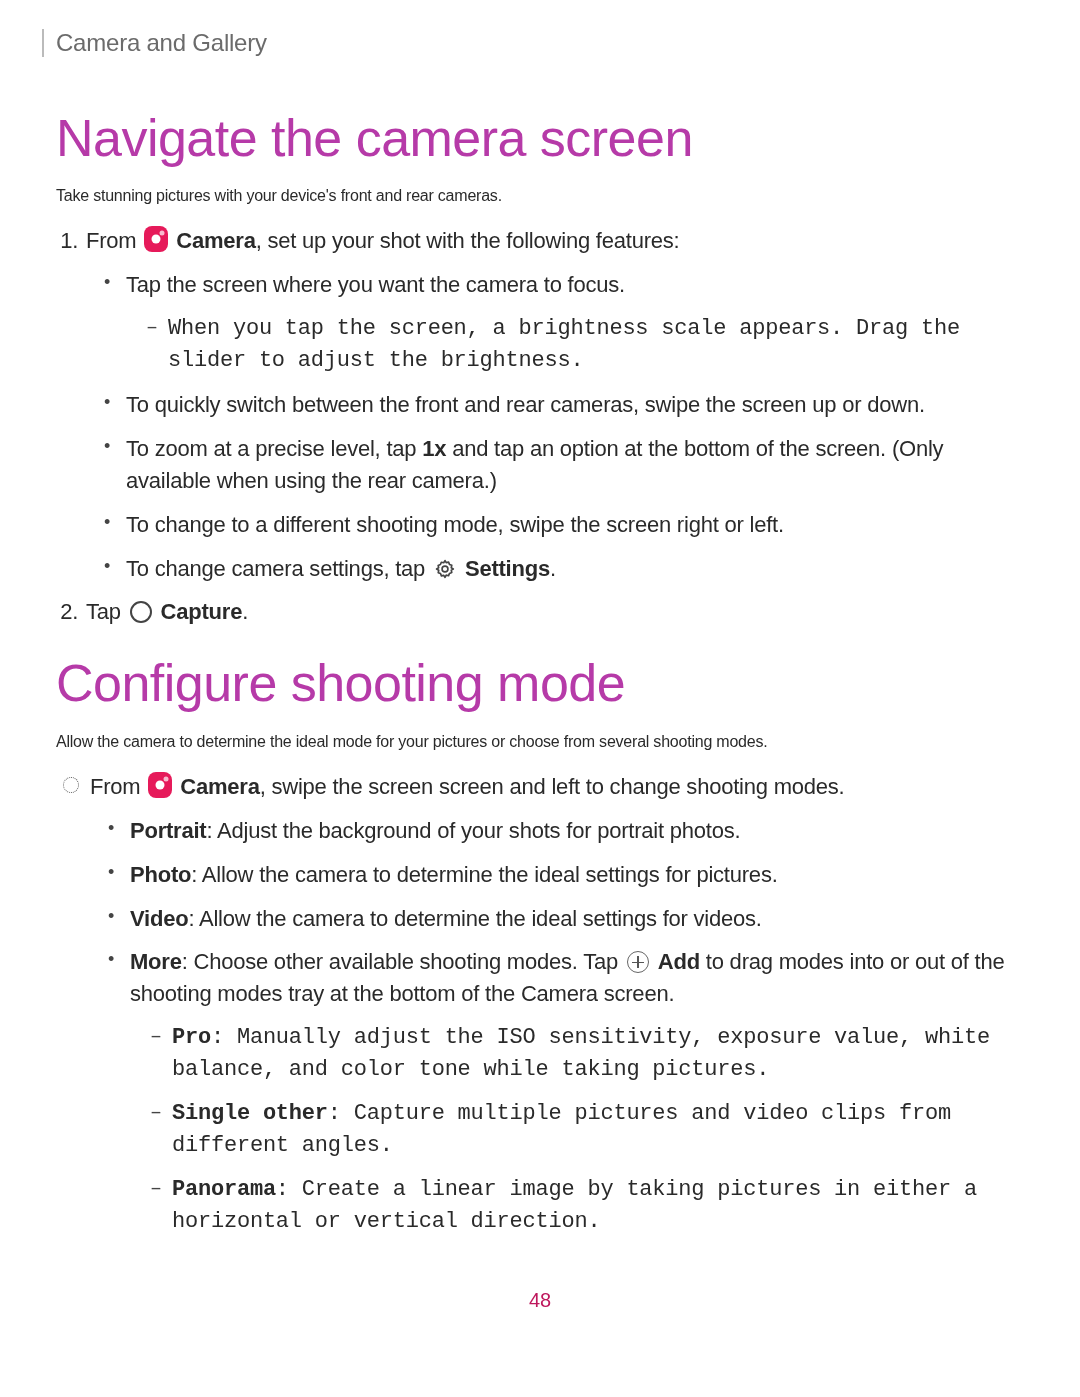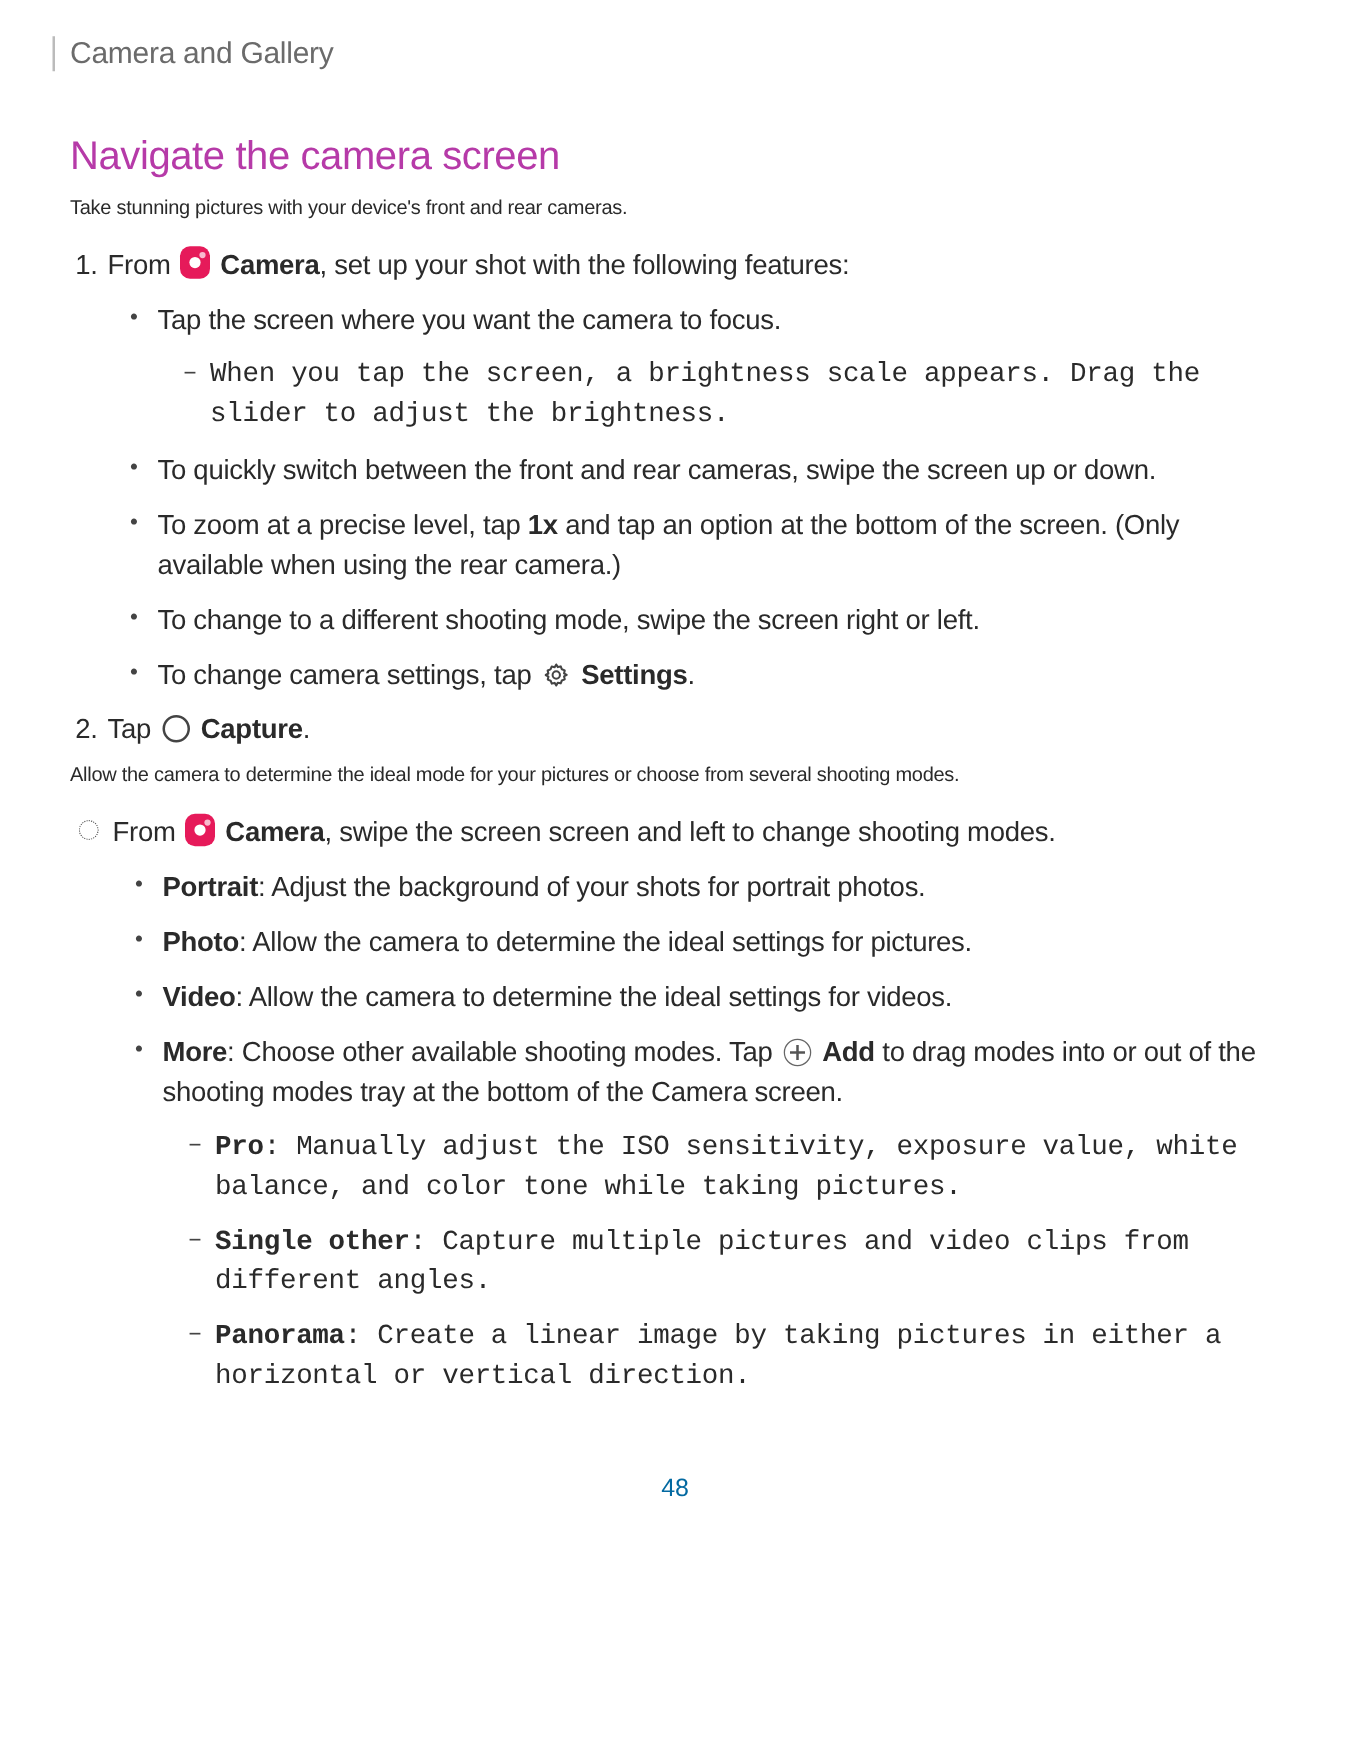--- a/index.html
+++ b/index.html
@@ -34,21 +34,21 @@
   }
   .breadcrumb-bar {
     width: 2px;
     height: 28px;
     background: #bbbbbb;
   }
   .breadcrumb-text { padding-left: 2px; }
   h2 {
     color: var(--accent);
     font-weight: 400;
-    font-size: 32px;
+    font-size: 52px;
     margin: 18px 0 8px 0;
     letter-spacing: -0.01em;
   }
   p.intro {
     margin: 6px 0 18px 0;
     font-size: 16px;
   }
   ol.steps {
     margin: 0 0 0 28px;
     padding: 0;
@@ -162,23 +162,23 @@
   .icon-plus::before, .icon-plus::after {
     content: "";
     position: absolute;
     background: #555;
   }
   .icon-plus::before { width: 12px; height: 1.5px; }
   .icon-plus::after { width: 1.5px; height: 12px; }
   .icon-gear svg { width: 22px; height: 22px; display: block; }
   .page-number {
     text-align: center;
-    color: #0369a1;
+    color: #be185d;
     font-size: 20px;
-    margin-top: 60px;
+    margin-top: 48px;
   }
 </style>
 </head>
 <body>
 
 <div class="page">
 
   <div class="breadcrumb-wrap">
     <span class="breadcrumb-bar"></span>
     <span class="breadcrumb-text">Camera and Gallery</span>
@@ -222,20 +222,21 @@
 
     <li>
       <span>Tap </span>
       <span class="inline-icon">
           <span class="icon-ring"></span>
         </span>
       <span class="bold">Capture</span><span>.</span>
     </li>
   </ol>
 
+  <h2>Configure shooting mode</h2>
   <p class="intro">Allow the camera to determine the ideal mode for your pictures or choose from several shooting modes.</p>
 
   <ul class="circle">
     <li>
       <span>From </span>
       <span class="inline-icon">
           <span class="icon-camera"></span>
         </span>
       <span class="bold">Camera</span><span>, swipe the screen screen and left to change shooting modes.</span>
 

